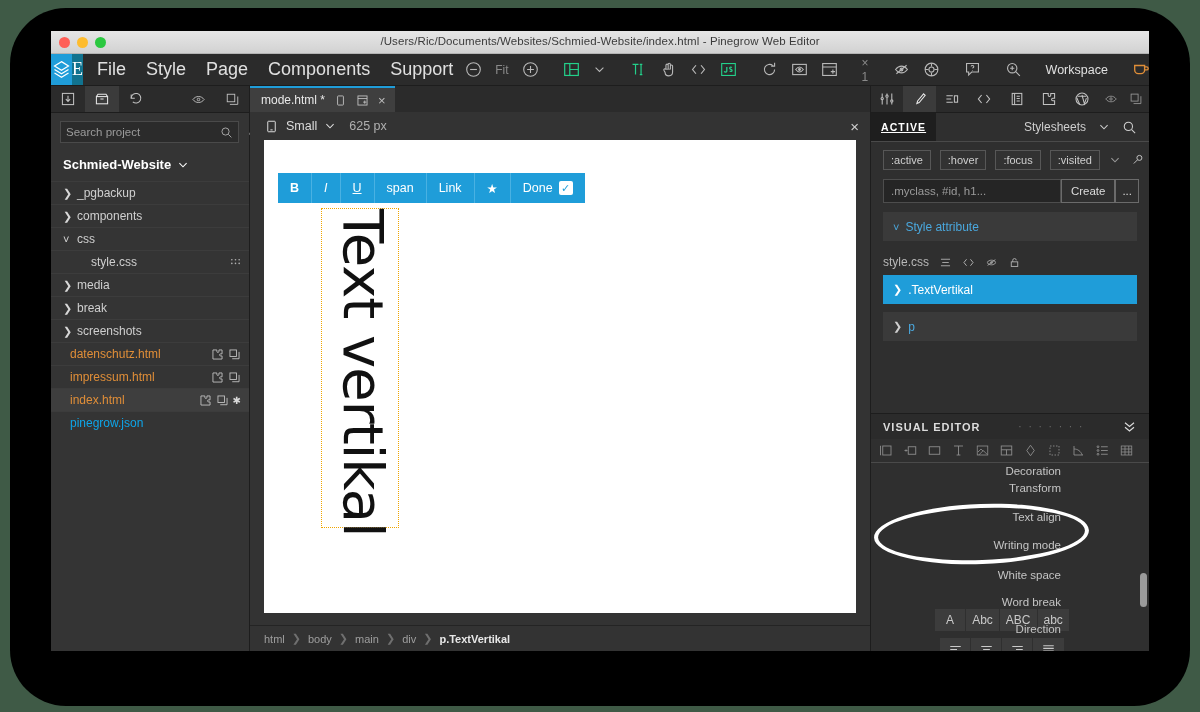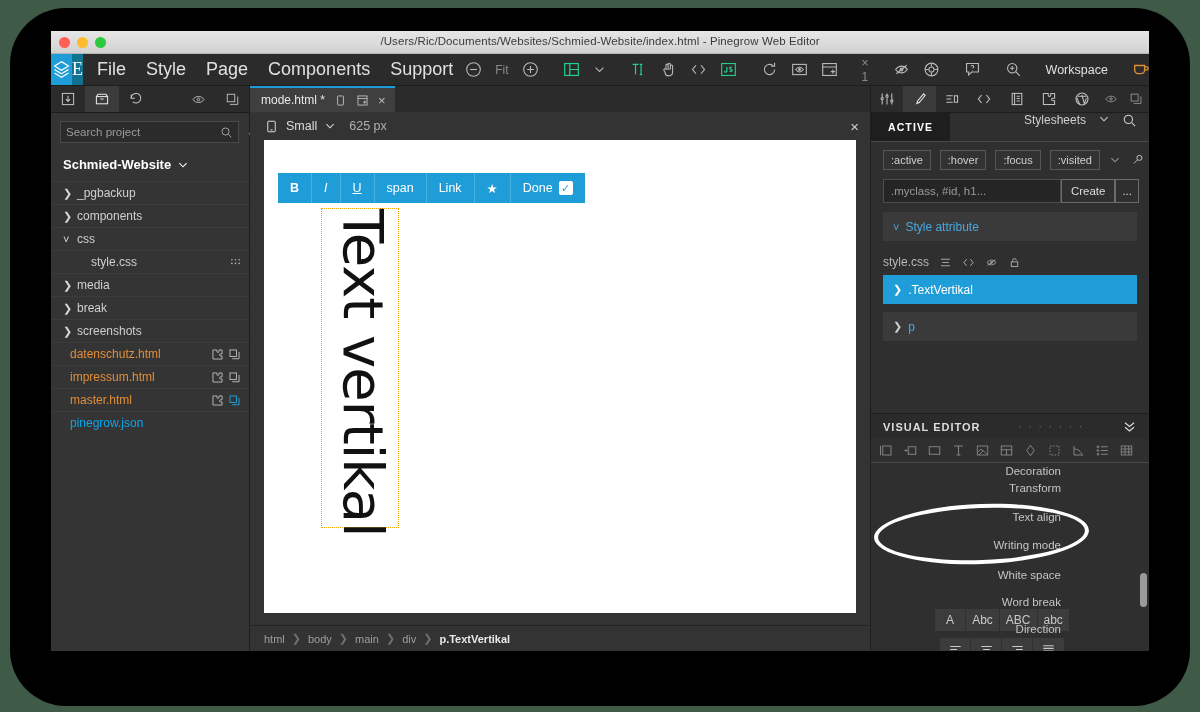--- a/index.html
+++ b/index.html
@@ -122,22 +122,22 @@
   }
   #breadcrumb .cb-last { color:#e8e8e8; font-weight:bold; }
   #breadcrumb .gt { color:#6f6f6f; }
   
   #right { width:279px; flex:0 0 279px; background:#2f2f2f; display:flex; flex-direction:column; border-left:1px solid #1d1d1d; }
   #right-tabs { height:27px; flex:0 0 27px; display:flex; align-items:stretch; background:#2b2b2b; border-bottom:1px solid #1d1d1d; }
   .rtab { width:33px; display:flex; align-items:center; justify-content:center; color:#c2c2c2; }
   .rtab.sel { background:#3b3b3b; }
   .rtab.end { margin-left:auto; width:26px; }
   #active-row { height:29px; flex:0 0 29px; display:flex; align-items:stretch; border-bottom:1px solid #4a4a4a; }
-  #active-chip { background:#1e1e1e; color:#fff; font-size:10.5px; font-weight:bold; letter-spacing:1.1px; display:flex; align-items:center; padding:0 17px; }
-  #active-row .ss { margin-left:auto; display:flex; gap:12px; padding:0 12px; color:#cfcfcf; font-size:12px; }
+  #active-chip { background:#1e1e1e; color:#fff; font-size:10.5px; font-weight:bold; letter-spacing:1.1px; display:flex; align-items:center; padding:0 10px;text-decoration:underline; }
+  #active-row .ss { margin-left:auto; display:flex; align-items:center; gap:12px; padding:0 12px; color:#cfcfcf; font-size:12px; }
   #pseudo-row { display:flex; align-items:center; gap:9px; padding:8px 10px 7px 12px; }
   .pchip { border:1px solid #575757; color:#cfcfcf; font-size:11px; padding:3px 7px; background:#323232; }
   #pseudo-row .rest { margin-left:auto; display:flex; align-items:center; gap:10px; color:#9b9b9b; }
   #create-row { display:flex; align-items:center; padding:2px 10px 9px 12px; }
   #create-input {
     flex:1 1 auto; height:24px; background:#252525; border:1px solid #4d4d4d;
     color:#9b9b9b; font-size:11.5px; padding:0 7px; outline:0;
     font-family:"Liberation Sans",sans-serif;
   }
   #create-input::placeholder { color:#9b9b9b; }
@@ -462,33 +462,34 @@
             <svg width="13" height="13" viewBox="0 0 20 20" fill="none" stroke="#c9c9c9" stroke-width="1.3">
                 <path d="M3 3h6v2.2a1.6 1.6 0 103.2 0V3H17v6h-2.2a1.6 1.6 0 100 3.2H17V17H3z"></path>
               </svg>
             <svg width="13" height="13" viewBox="0 0 20 20" fill="none" stroke="#c9c9c9" stroke-width="1.3">
                 <rect x="3" y="3" width="10" height="10"></rect>
                 <path d="M6.5 16.5H17V6"></path>
               </svg>
           </span>
         </div>
 
-
-        <div class="trow file" style="padding-left:19px">
-          <span class="nm">master.html</span>
+        <div class="trow file sel" style="padding-left:19px">
+          <span class="nm">index.html</span>
           <span class="ricons">
             <svg width="13" height="13" viewBox="0 0 20 20" fill="none" stroke="#c9c9c9" stroke-width="1.3">
                 <path d="M3 3h6v2.2a1.6 1.6 0 103.2 0V3H17v6h-2.2a1.6 1.6 0 100 3.2H17V17H3z"></path>
               </svg>
-            <svg width="13" height="13" viewBox="0 0 20 20" fill="none" stroke="#1f9dd9" stroke-width="1.5">
+            <svg width="13" height="13" viewBox="0 0 20 20" fill="none" stroke="#c9c9c9" stroke-width="1.3">
                 <rect x="3" y="3" width="10" height="10"></rect>
                 <path d="M6.5 16.5H17V6"></path>
               </svg>
+            <span style="color:#d8d8d8;font-size:10px">✱</span>
           </span>
         </div>
+
 
         <div class="trow file plain" style="padding-left:19px">
           <span class="nm">pinegrow.json</span>
         </div>
 
       </div>
     </div>
 
     <div id="center">
       <div id="doc-tabs">

